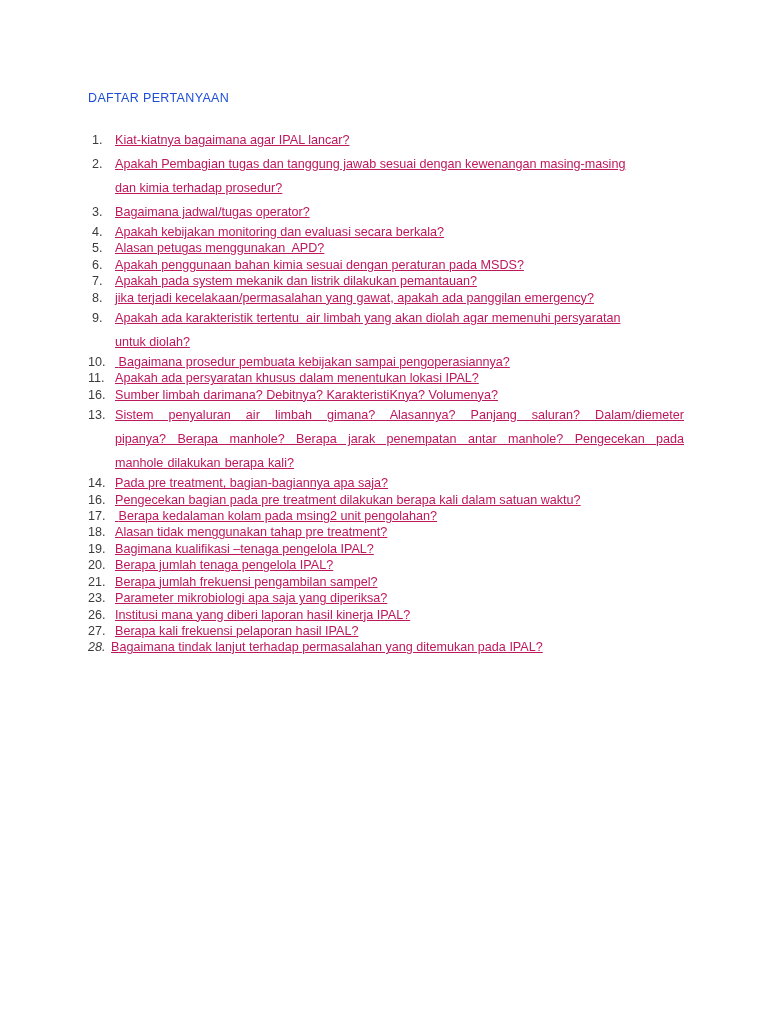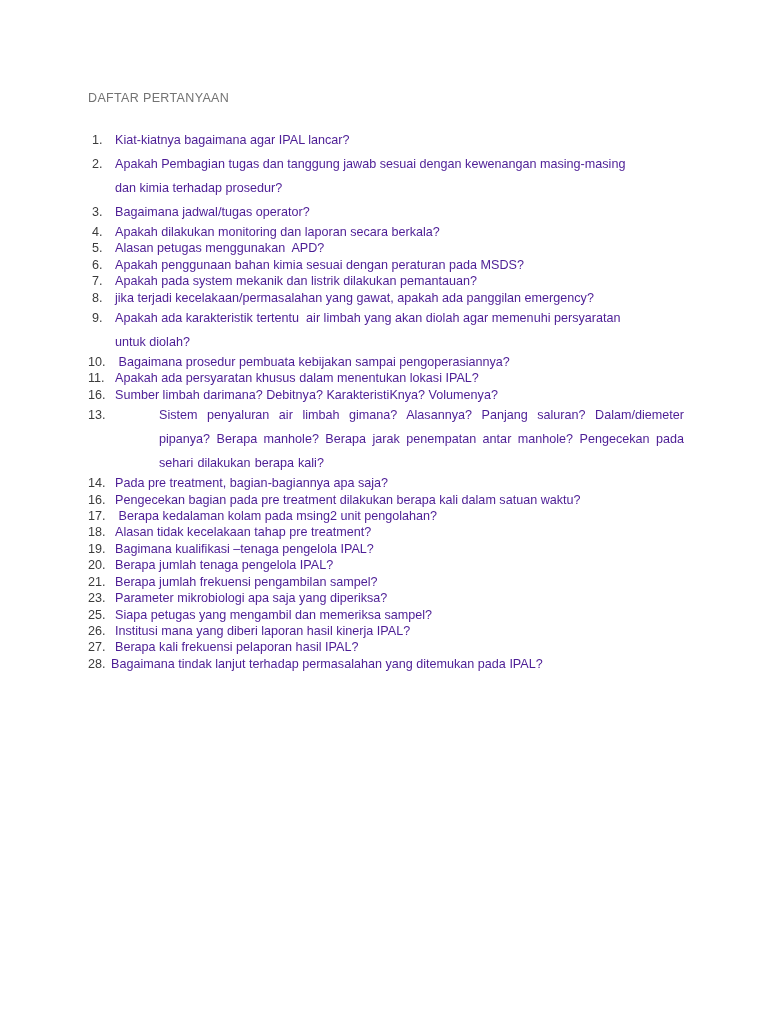--- a/index.html
+++ b/index.html
@@ -24,21 +24,21 @@
     box-sizing: border-box;
   }
 
   
   #doc-title {
     position: absolute;
     left: 88px;
     top: 91px;
     font-size: 12.5px;
     letter-spacing: 0.35px;
-    color: #737373;
+    color: #1d4ed8;
     white-space: pre;
   }
 
   
   #question-list {
     position: absolute;
     left: 88px;
     top: 128px;
     width: 596px;
   }
@@ -72,29 +72,29 @@
     box-sizing: border-box;
   }
   .q-num.double {
     width: 27px;
     box-sizing: border-box;
   }
 
   .q-text {
     flex: 1 1 auto;
     white-space: pre-wrap;
-    color: #4c1d95;
+    color: #be185d;
+    text-decoration: underline;
   }
 
   
   .q-text.justify {
     text-align: justify;
     text-align-last: left;
     word-spacing: 0.6px;
-    margin-left: 44px;
   }
 
   .q-text.justify .jline {
     display: block;
     text-align: justify;
     text-align-last: justify;
     white-space: normal;
   }
   .q-text.justify .jline.last {
     text-align-last: left;
@@ -121,21 +121,21 @@
       <div class="q-item roomy">
         <span class="q-num single">2.</span>
         <span class="q-text"><span class="q-cont">Apakah Pembagian tugas dan tanggung jawab sesuai dengan kewenangan masing-masing</span><span class="q-cont">dan kimia terhadap prosedur?</span></span>
       </div>
       <div class="q-item roomy">
         <span class="q-num single">3.</span>
         <span class="q-text"><span class="q-cont">Bagaimana jadwal/tugas operator?</span></span>
       </div>
       <div class="q-item compact">
         <span class="q-num single">4.</span>
-        <span class="q-text"><span class="q-cont">Apakah dilakukan monitoring dan laporan secara berkala?</span></span>
+        <span class="q-text"><span class="q-cont">Apakah kebijakan monitoring dan evaluasi secara berkala?</span></span>
       </div>
       <div class="q-item compact">
         <span class="q-num single">5.</span>
         <span class="q-text"><span class="q-cont">Alasan petugas menggunakan  APD?</span></span>
       </div>
       <div class="q-item compact">
         <span class="q-num single">6.</span>
         <span class="q-text"><span class="q-cont">Apakah penggunaan bahan kimia sesuai dengan peraturan pada MSDS?</span></span>
       </div>
       <div class="q-item compact">
@@ -157,65 +157,61 @@
       <div class="q-item compact">
         <span class="q-num double">11.</span>
         <span class="q-text"><span class="q-cont">Apakah ada persyaratan khusus dalam menentukan lokasi IPAL?</span></span>
       </div>
       <div class="q-item compact">
         <span class="q-num double">16.</span>
         <span class="q-text"><span class="q-cont">Sumber limbah darimana? Debitnya? KarakteristiKnya? Volumenya?</span></span>
       </div>
       <div class="q-item roomy">
         <span class="q-num double">13.</span>
-        <span class="q-text justify"><span class="jline">Sistem penyaluran air limbah gimana? Alasannya?   Panjang saluran? Dalam/diemeter</span><span class="jline">pipanya? Berapa manhole? Berapa jarak penempatan antar manhole? Pengecekan pada</span><span class="jline last">sehari dilakukan berapa kali?</span></span>
+        <span class="q-text justify"><span class="jline">Sistem penyaluran air limbah gimana? Alasannya?   Panjang saluran? Dalam/diemeter</span><span class="jline">pipanya? Berapa manhole? Berapa jarak penempatan antar manhole? Pengecekan pada</span><span class="jline last">manhole dilakukan berapa kali?</span></span>
       </div>
       <div class="q-item compact">
         <span class="q-num double">14.</span>
         <span class="q-text"><span class="q-cont">Pada pre treatment, bagian-bagiannya apa saja?</span></span>
       </div>
       <div class="q-item compact">
         <span class="q-num double">16.</span>
         <span class="q-text"><span class="q-cont">Pengecekan bagian pada pre treatment dilakukan berapa kali dalam satuan waktu?</span></span>
       </div>
       <div class="q-item compact">
         <span class="q-num double">17.</span>
         <span class="q-text"><span class="q-cont"> Berapa kedalaman kolam pada msing2 unit pengolahan?</span></span>
       </div>
       <div class="q-item compact">
         <span class="q-num double">18.</span>
-        <span class="q-text"><span class="q-cont">Alasan tidak kecelakaan tahap pre treatment?</span></span>
+        <span class="q-text"><span class="q-cont">Alasan tidak menggunakan tahap pre treatment?</span></span>
       </div>
       <div class="q-item compact">
         <span class="q-num double">19.</span>
         <span class="q-text"><span class="q-cont">Bagimana kualifikasi –tenaga pengelola IPAL?</span></span>
       </div>
       <div class="q-item compact">
         <span class="q-num double">20.</span>
         <span class="q-text"><span class="q-cont">Berapa jumlah tenaga pengelola IPAL?</span></span>
       </div>
       <div class="q-item compact">
         <span class="q-num double">21.</span>
         <span class="q-text"><span class="q-cont">Berapa jumlah frekuensi pengambilan sampel?</span></span>
       </div>
       <div class="q-item compact">
         <span class="q-num double">23.</span>
         <span class="q-text"><span class="q-cont">Parameter mikrobiologi apa saja yang diperiksa?</span></span>
       </div>
       <div class="q-item compact">
-        <span class="q-num double">25.</span>
-        <span class="q-text"><span class="q-cont">Siapa petugas yang mengambil dan memeriksa sampel?</span></span>
-      </div>
-      <div class="q-item compact">
         <span class="q-num double">26.</span>
         <span class="q-text"><span class="q-cont">Institusi mana yang diberi laporan hasil kinerja IPAL?</span></span>
       </div>
       <div class="q-item compact">
         <span class="q-num double">27.</span>
         <span class="q-text"><span class="q-cont">Berapa kali frekuensi pelaporan hasil IPAL?</span></span>
       </div>
       <div class="q-item compact">
-        <span class="q-num double" style="width: 23px;">28.</span>
+        <span class="q-num double" style="width: 23px; font-style: italic;">28.</span>
         <span class="q-text"><span class="q-cont">Bagaimana tindak lanjut terhadap permasalahan yang ditemukan pada IPAL?</span></span>
       </div>
     </div>
 
 </div>
 
 </body></html>

